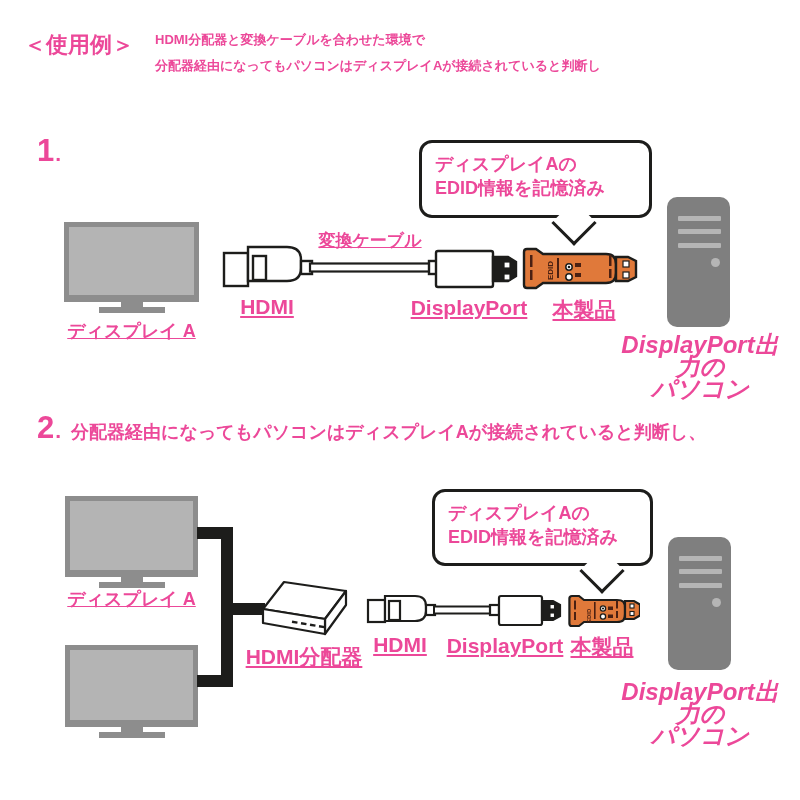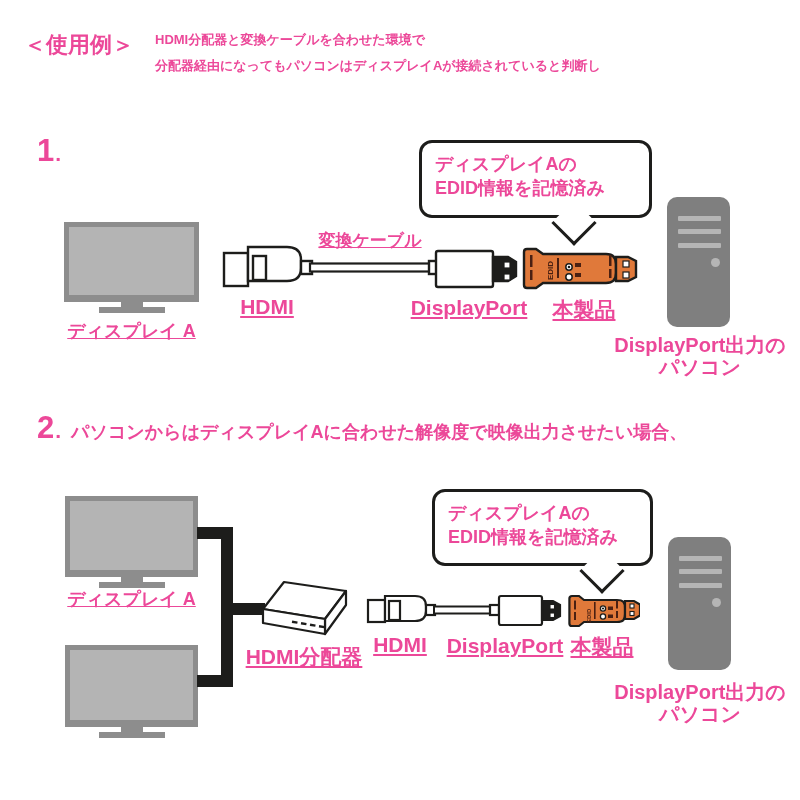--- a/index.html
+++ b/index.html
@@ -22,21 +22,21 @@
   .monitor .base{position:absolute;bottom:-11px;left:50%;transform:translateX(-50%);width:66px;height:6px;background:#8d8d8d;}
   
   .tower{position:absolute;width:63px;background:#7f7f7f;border-radius:10px;z-index:1;}
   .tower .bar{position:absolute;left:11px;width:43px;height:5px;background:#b5b5b5;border-radius:1px;}
   .tower .bar.b1{top:19px}.tower .bar.b2{top:32px}.tower .bar.b3{top:46px}
   .tower .dot2{position:absolute;left:44px;top:61px;width:9px;height:9px;border-radius:50%;background:#b5b5b5;}
   
   .lbl{position:absolute;font-weight:bold;font-size:21px;white-space:nowrap;z-index:3;}
   .lbl18{font-size:18px;}
   .lbl17{font-size:17px;}
-  .pc-lbl{position:absolute;font-weight:bold;font-size:20px;line-height:22px;text-align:center;z-index:3;}
+  .pc-lbl{position:absolute;font-weight:bold;font-size:24px;line-height:22px;text-align:center;z-index:3;font-style:italic;}
   
   .callout{position:absolute;background:#fff;border:3.5px solid #1d1d1b;border-radius:13px;z-index:6;box-sizing:border-box;}
   .callout .txt{position:relative;z-index:3;font-size:18px;font-weight:bold;line-height:24px;padding:9px 10px 0 13px;white-space:nowrap;}
   .callout .tail{position:absolute;width:29px;height:29px;background:#fff;border-right:3.5px solid #1d1d1b;border-bottom:3.5px solid #1d1d1b;transform:rotate(45deg);z-index:2;}
   
   .cable{position:absolute;background:#1d1d1b;z-index:1;}
   svg.asm{position:absolute;z-index:2;}
 </style>
 </head>
 <body>
@@ -119,21 +119,21 @@
   </div>
   <div class="pc-lbl" style="left:610px;top:334px;width:180px">
     <div>DisplayPort出力の</div>
     <div>パソコン</div>
   </div>
 
   <div class="sec-head" style="left:37px;top:410px">
     <span class="num">2</span>
       <span class="dot">.</span>
     <div class="sec-lines">
-      <div>パソコンからはディスプレイAに合わせた解像度で映像出力させたい場合、</div>
+      <div>分配器経由になってもパソコンはディスプレイAが接続されていると判断し、</div>
     </div>
   </div>
 
   <div class="monitor" style="left:65px;top:496px;width:133px;height:81px">
     <div class="screen"></div>
     <div class="neck"></div>
     <div class="base"></div>
   </div>
   <div class="lbl lbl18 ctr" style="left:44px;top:587px;width:175px">ディスプレイ A</div>
 

